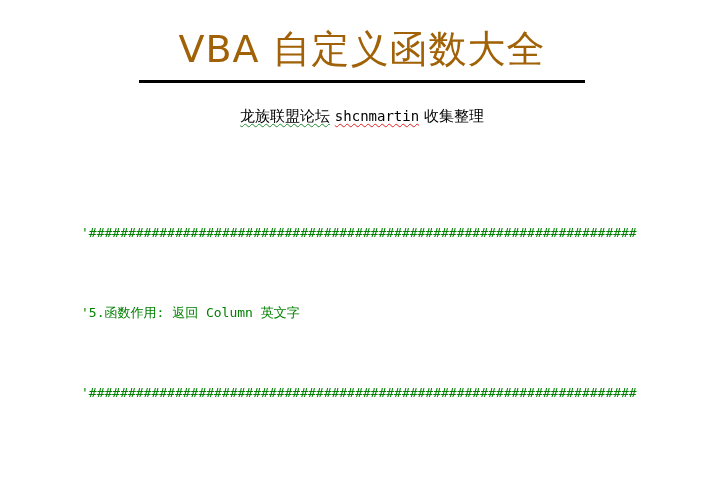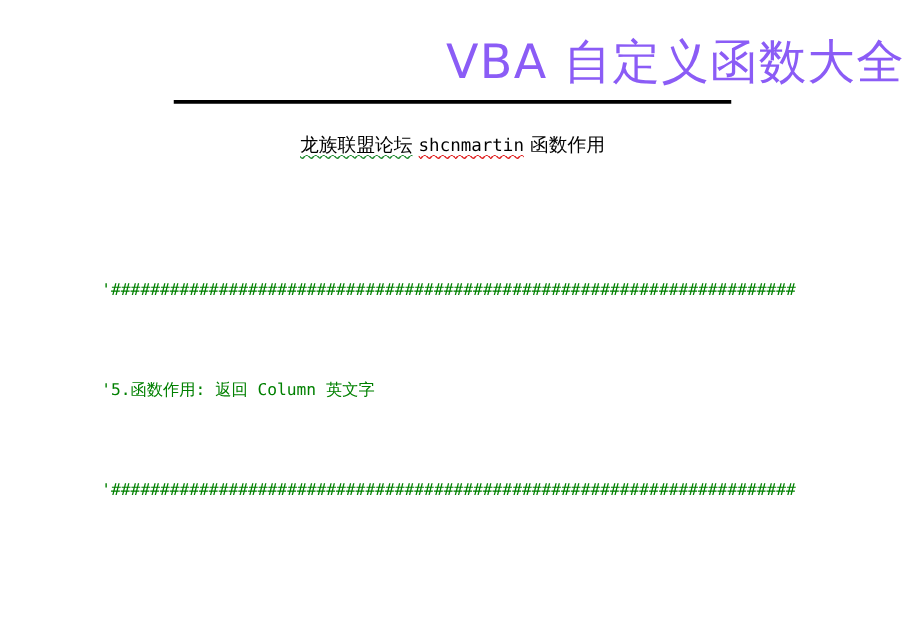--- a/index.html
+++ b/index.html
@@ -10,25 +10,25 @@
   body {
     width: 724px;
     height: 500px;
     overflow: hidden;
     font-family: "DejaVu Sans Mono", monospace;
     position: relative;
   }
 
   
   .doc-title {
-    text-align: right;
+    text-align: center;
     font-family: "DejaVu Sans", sans-serif;
     font-size: 38px;
     font-weight: 400;
-    color: #8b5cf6;
+    color: #a16207;
     letter-spacing: 1px;
     margin: 0;
     padding-top: 25px;
     line-height: 48px;
   }
   .title-rule {
     width: 446px;
     height: 3px;
     background: #000000;
     margin: 7px auto 0 auto;
@@ -88,21 +88,21 @@
 </style>
 </head>
 <body>
 
 <div>
 
   <h1 class="doc-title">VBA 自定义函数大全</h1>
   <div class="title-rule"></div>
 
   <p class="subtitle">
-    <span class="sq-green">龙族联盟论坛</span><span> </span><span class="mono-inline sq-red">shcnmartin</span><span> </span><span>函数作用</span>
+    <span class="sq-green">龙族联盟论坛</span><span> </span><span class="mono-inline sq-red">shcnmartin</span><span> </span><span>收集整理</span>
   </p>
 
   <div class="code-area">
 
     
     <div class="code-line"><span class="c-comment">'######################################################################</span></div>
 
     <div class="code-line"><span class="c-comment">'5.函数作用: 返回 Column 英文字</span></div>
 
     <div class="code-line"><span class="c-comment">'######################################################################</span></div>

